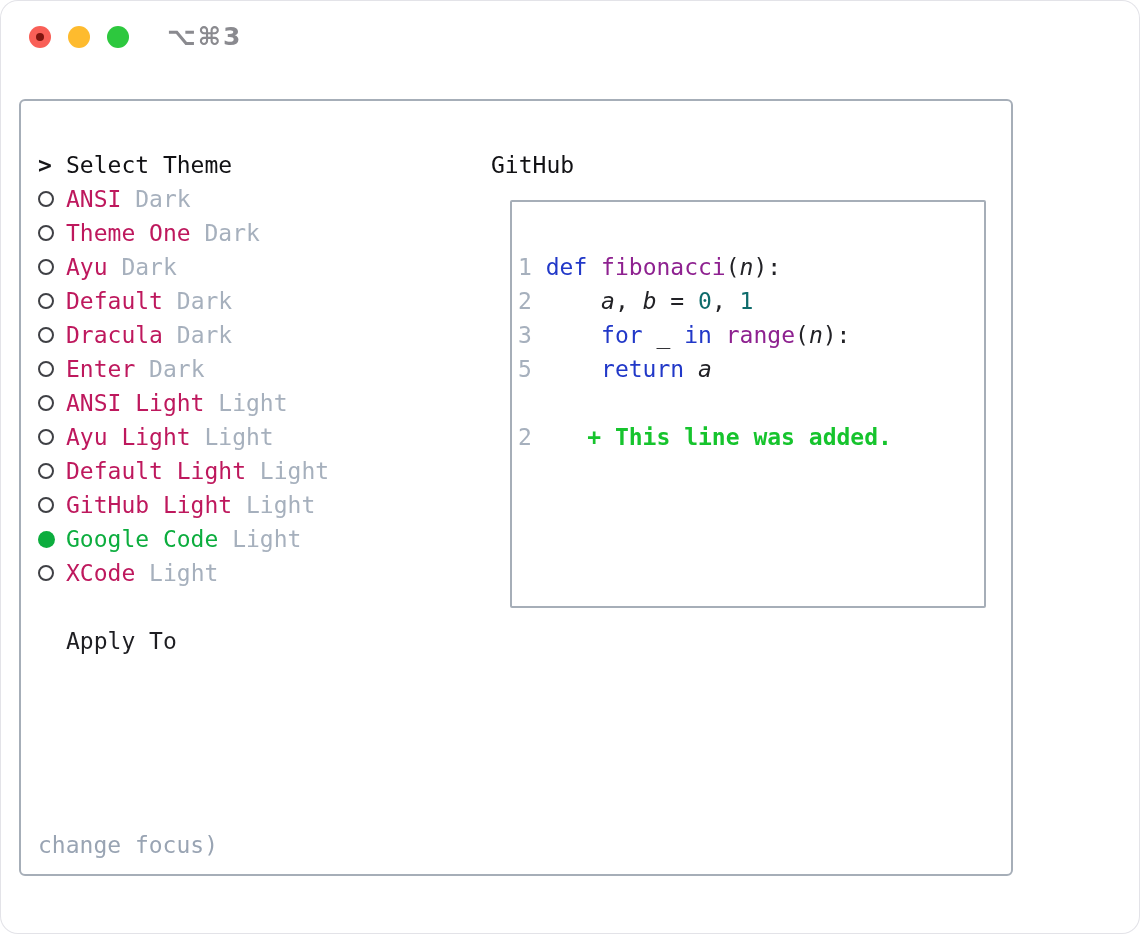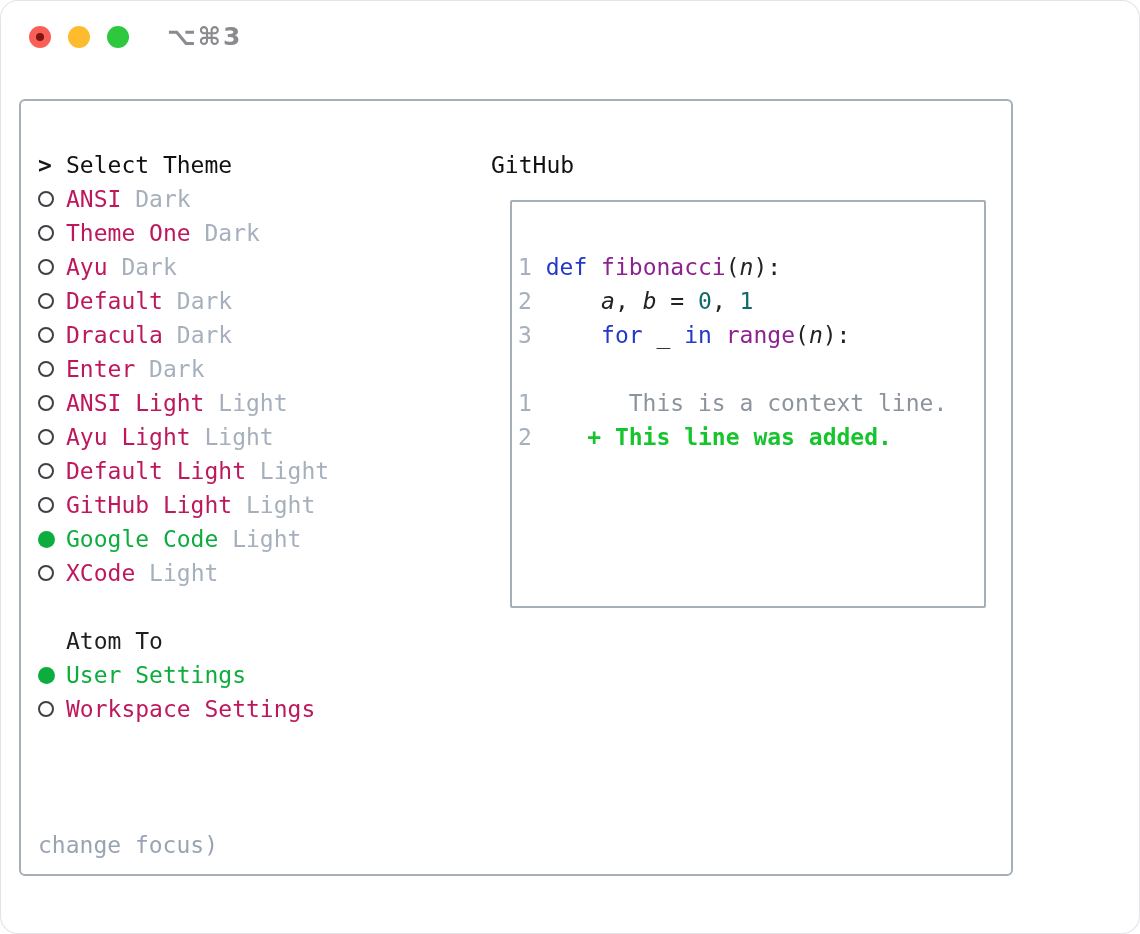--- a/index.html
+++ b/index.html
@@ -87,38 +87,34 @@
         <div class="lrow"><span class="cell"><span class="radio"></span></span><span class="t-name">Default Light</span><span class="t-variant">Light</span></div>
         <div class="lrow"><span class="cell"><span class="radio"></span></span><span class="t-name">GitHub Light</span><span class="t-variant">Light</span></div>
         <div class="lrow"><span class="cell"><span class="radio sel"></span></span><span class="t-name sel">Google Code</span><span class="t-variant">Light</span></div>
         <div class="lrow"><span class="cell"><span class="radio"></span></span><span class="t-name">XCode</span><span class="t-variant">Light</span></div>
       </div>
   </div>
 
   <div class="apply-col">
     <div class="lrow">
       <span class="cell"></span>
-      <span class="hdr2">Atom To</span>
+      <span class="hdr2">Apply To</span>
     </div>
-    <div id="apply-list">
-        <div class="lrow"><span class="cell"><span class="radio sel"></span></span><span class="t-name sel">User Settings</span></div>
-        <div class="lrow"><span class="cell"><span class="radio"></span></span><span class="t-name">Workspace Settings</span></div>
-      </div>
   </div>
 
   <div class="help">
     <div>change focus)</div>
   </div>
 
   <div class="preview-label hdr">GitHub</div>
 
   <div class="preview-box">
     <div class="code-wrap" id="code-lines">
         <div class="code-row"><span class="lineno">1</span><span class="code-text"><span class="tk-kw">def</span><span class="tk-pl"> </span><span class="tk-fn">fibonacci</span><span class="tk-pl">(</span><span class="tk-var">n</span><span class="tk-pl">):</span></span></div>
         <div class="code-row"><span class="lineno">2</span><span class="code-text"><span class="tk-pl">    </span><span class="tk-var">a</span><span class="tk-pl">, </span><span class="tk-var">b</span><span class="tk-pl"> = </span><span class="tk-num">0</span><span class="tk-pl">, </span><span class="tk-num">1</span></span></div>
         <div class="code-row"><span class="lineno">3</span><span class="code-text"><span class="tk-pl">    </span><span class="tk-kw">for</span><span class="tk-pl"> </span><span class="tk-var">_</span><span class="tk-pl"> </span><span class="tk-kw">in</span><span class="tk-pl"> </span><span class="tk-fn">range</span><span class="tk-pl">(</span><span class="tk-var">n</span><span class="tk-pl">):</span></span></div>
+        <div class="code-row"><span class="lineno">5</span><span class="code-text"><span class="tk-pl">    </span><span class="tk-kw">return</span><span class="tk-pl"> </span><span class="tk-var">a</span></span></div>
         <div class="code-row"><span class="lineno"></span><span class="code-text"></span></div>
-        <div class="code-row"><span class="lineno">1</span><span class="code-text"><span class="tk-ctx">      This is a context line.</span></span></div>
         <div class="code-row"><span class="lineno">2</span><span class="code-text"><span class="tk-add">   + This line was added.</span></span></div>
       </div>
   </div>
 
 </div>
 
 </body></html>

